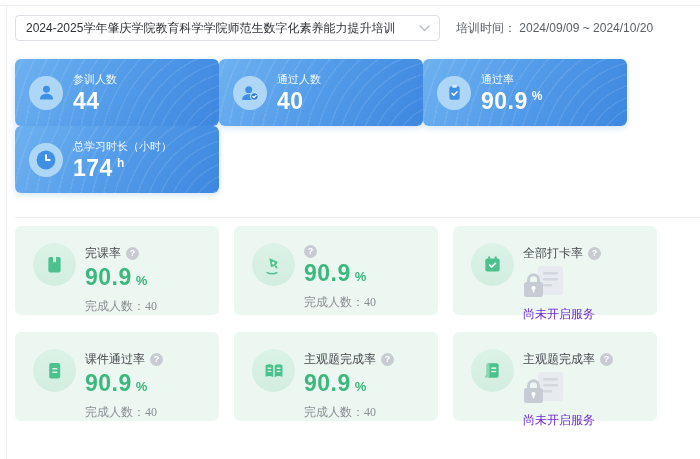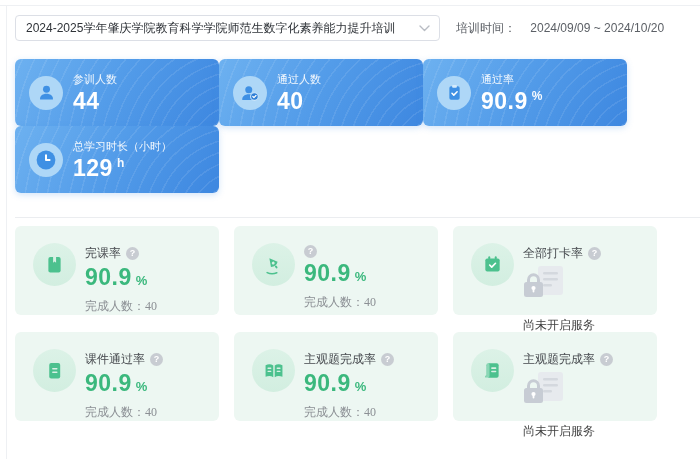--- a/index.html
+++ b/index.html
@@ -17,21 +17,21 @@
   
   .header-row { display:flex; align-items:center; }
   .select-box {
     width:425px; height:26px; border:1px solid #dcdfe6; border-radius:4px;
     background:#fff; display:flex; align-items:center; justify-content:space-between;
     padding:0 9px 0 10px; cursor:pointer;
   }
   .select-value { font-size:12px; color:#2f3338; white-space:nowrap; overflow:hidden; }
   .chevron { flex:none; margin-left:8px; display:flex; }
   .time-wrap { margin-left:16px; font-size:12px; color:#5c6066; white-space:nowrap; }
-  .time-wrap .t-val { color:#5c6066;margin-left:11px; }
+  .time-wrap .t-val { color:#5c6066; }
 
   
   .summary-grid {
     margin-top:18px;
     display:grid; grid-template-columns:repeat(3,204px);
     grid-auto-rows:67px; width:642px;
   }
   .scard {
     position:relative; border-radius:6px; overflow:hidden;
     display:flex; align-items:center; padding-left:14px;
@@ -75,21 +75,21 @@
     width:13px; height:13px; border-radius:50%; background:#c8ccd2; flex:none;
     color:#fff; font-size:9px; font-weight:700; line-height:13px; text-align:center;
     cursor:pointer;
   }
   .help-icon::before { content:"?"; }
   .mc-valuerow { display:flex; align-items:baseline; gap:4px; margin-top:3px; }
   .mc-value { font-size:23px; font-weight:700; color:#3bb87d; line-height:1.1; letter-spacing:0.5px; }
   .mc-unit { font-size:13px; font-weight:700; color:#3bb87d; }
   .mc-sub { font-size:12px; color:#8b8f94; margin-top:8px; white-space:nowrap;font-family:Liberation Serif, serif; }
   .mc-lock { margin-top:4px; }
-  .mc-locktext { font-size:12px; color:#404040; margin-top:13px; white-space:nowrap; }
+  .mc-locktext { font-size:12px; color:#6d28d9; margin-top:2px; white-space:nowrap; }
 </style>
 </head>
 <body>
 
 <div class="edge-top"></div>
 <div class="edge-left"></div>
 
 <div class="content">
 
   <div class="header-row">
@@ -163,21 +163,21 @@
     <div class="scard">
       <div class="sc-icon">
         <svg width="24" height="24" viewBox="0 0 24 24">
           <circle cx="12" cy="12" r="9.4" fill="#3f90e4"></circle>
           <path d="M12 7.2V12h3.6" fill="none" stroke="#fff" stroke-width="2" stroke-linecap="round" stroke-linejoin="round"></path>
         </svg>
       </div>
       <div class="sc-body">
         <div class="sc-label">总学习时长（小时）</div>
         <div class="sc-valuerow">
-          <span class="sc-value">129</span>
+          <span class="sc-value">174</span>
           <span class="sc-unit">h</span>
         </div>
       </div>
     </div>
   </div>
 
   <div class="divider"></div>
 
   <div class="metric-grid">
 

